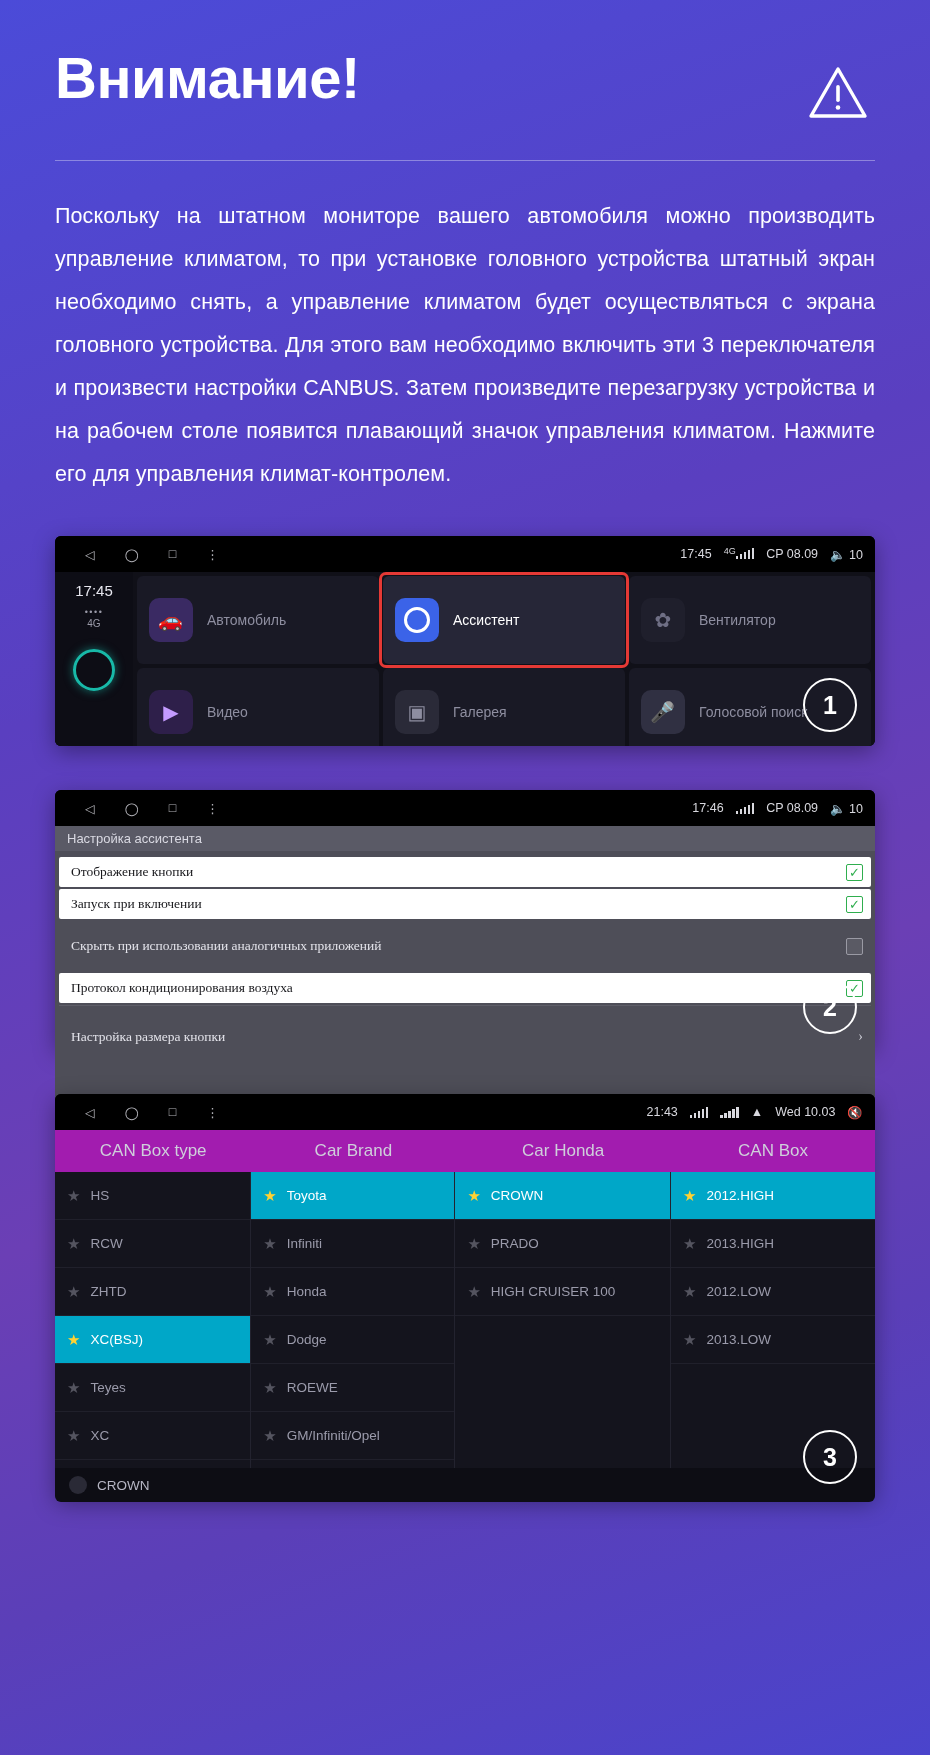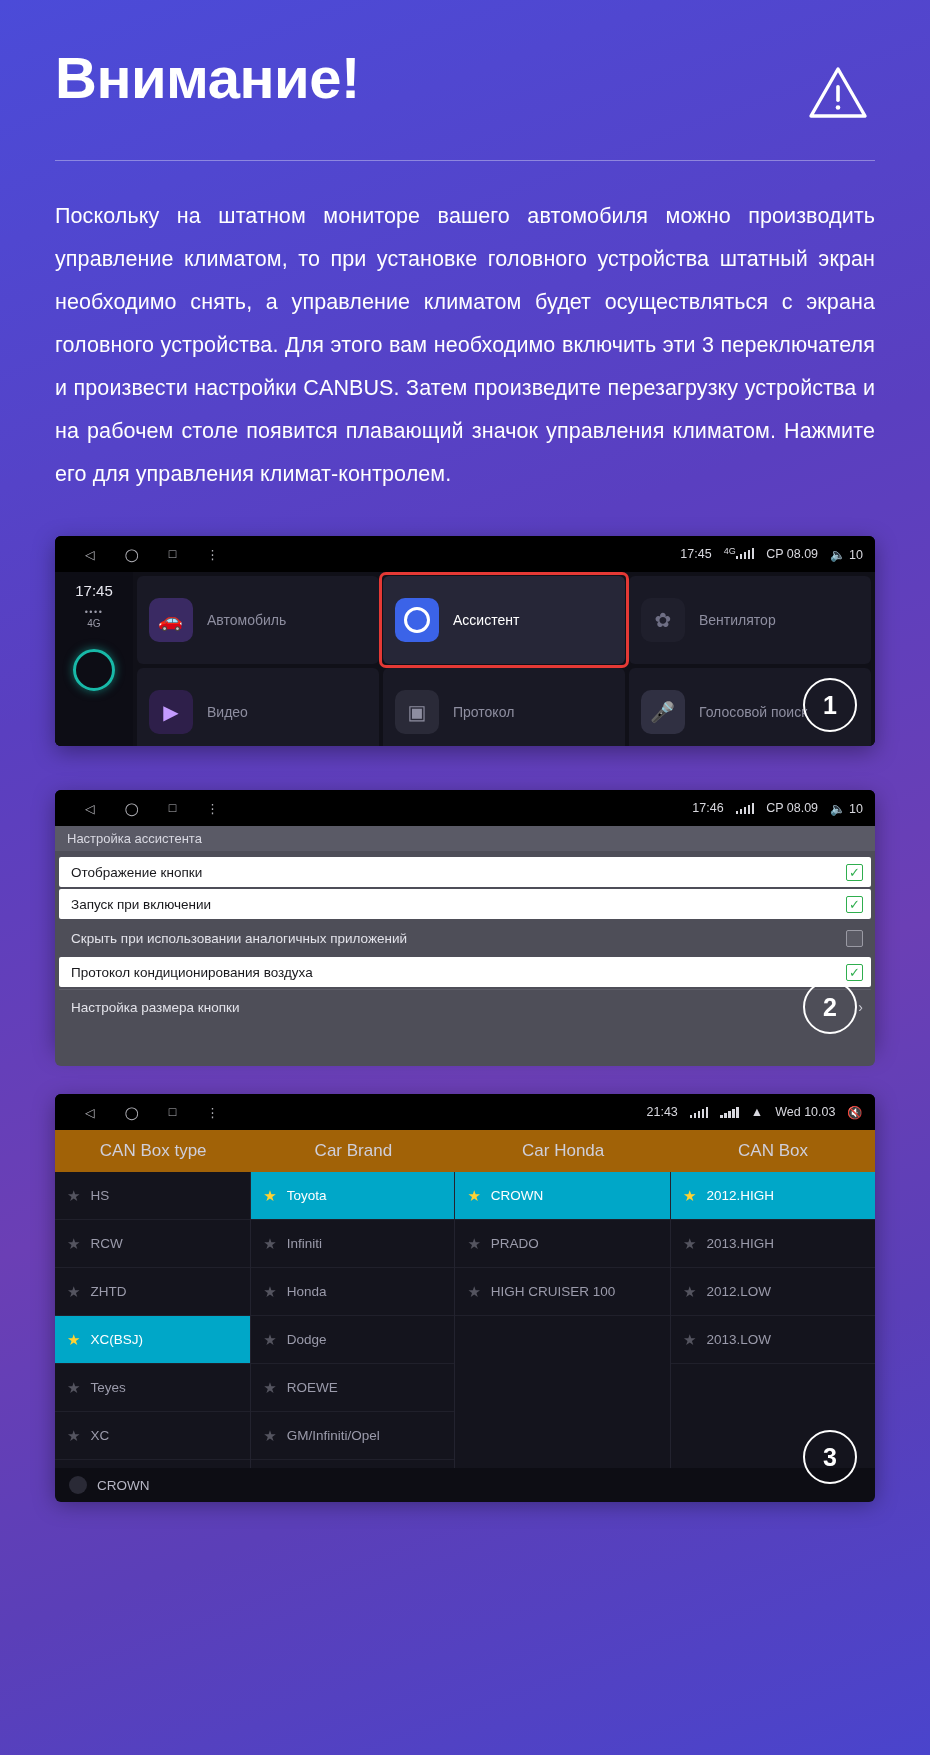--- a/index.html
+++ b/index.html
@@ -95,36 +95,36 @@
     position: absolute; inset: -4px; border: 3px solid #e53935; border-radius: 7px; pointer-events: none;
   }
   .ring-small { width: 26px; height: 26px; border: 3px solid #fff; border-radius: 50%; }
 
   
   #shot2 { margin-top: 44px; height: 258px; }
   .set-title { background: #5a5a66; color: #d9d9e2; font-size: 13px; padding: 5px 12px; }
   .set-body { background: #4e4e58; padding: 0; }
   .set-row {
     display: flex; align-items: center; justify-content: space-between;
-    height: 30px; padding: 0 8px 0 12px; font-size: 13.5px;
+    height: 30px; padding: 0 8px 0 12px; font-size: 13.5px; font-family: Liberation Serif, serif;
   }
   .set-row.light { background: #ffffff; color: #18181c; margin: 2px 4px; border-radius: 2px; }
   .set-row.dark { background: #4e4e58; color: #e3e3ea; }
   .chk {
     width: 17px; height: 17px; border: 1.5px solid #2fae4e; border-radius: 2px;
     display: flex; align-items: center; justify-content: center; color: #2fae4e;
     font-size: 13px; line-height: 1; background: #fff;
   }
   .chk.empty { border-color: #9a9aa4; color: transparent; background: #5a5a64; }
   .chev { color: #c9c9d2; font-size: 14px; }
   .set-sep { height: 1px; background: #5e5e68; margin: 0 4px; }
 
   
   #shot3 { margin-top: 46px; height: 404px; }
-  .can-head { display: grid; grid-template-columns: 1.02fr 1.06fr 1.12fr 1.06fr; background: #a16207; color: #cfcfdb; font-size: 17px; }
+  .can-head { display: grid; grid-template-columns: 1.02fr 1.06fr 1.12fr 1.06fr; background: #a21caf; color: #cfcfdb; font-size: 17px; }
   .can-head div { text-align: center; padding: 11px 0; }
   .can-cols { display: grid; grid-template-columns: 1.02fr 1.06fr 1.12fr 1.06fr; height: 296px; background: #14141d; }
   .can-col { border-right: 1px solid #23232f; }
   .can-col:last-child { border-right: none; }
   .can-cell {
     height: 48px; display: flex; align-items: center; gap: 10px;
     padding: 0 12px; font-size: 13.5px; color: #9b9bab;
     border-bottom: 1px solid #20202b;
   }
   .can-cell.sel { background: #00a7c8; color: #ffffff; }
@@ -207,21 +207,21 @@
             <span>Вентилятор</span>
           </div>
 
           <div class="tile">
             <span class="tile-ico ico-video">▶</span>
             <span>Видео</span>
           </div>
 
           <div class="tile">
             <span class="tile-ico ico-gallery">▣</span>
-            <span>Протокол</span>
+            <span>Галерея</span>
           </div>
 
           <div class="tile">
             <span class="tile-ico ico-voice">🎤</span>
             <span>Голосовой поиск</span>
           </div>
 
         </div>
       </div>
     </div>
@@ -256,30 +256,30 @@
 
       <div class="set-body" style="padding-top:4px">
         <div class="set-row light">
           <span>Отображение кнопки</span>
           <span class="chk">✓</span>
         </div>
         <div class="set-row light">
           <span>Запуск при включении</span>
           <span class="chk">✓</span>
         </div>
-        <div class="set-row dark" style="margin:4px 4px">
+        <div class="set-row dark" style="margin:12px 4px">
           <span>Скрыть при использовании аналогичных приложений</span>
           <span class="chk empty">✓</span>
         </div>
         <div class="set-row light">
           <span>Протокол кондиционирования воздуха</span>
           <span class="chk">✓</span>
         </div>
         <div class="set-sep"></div>
-        <div class="set-row dark" style="margin:2px 4px">
+        <div class="set-row dark" style="margin:16px 4px">
           <span>Настройка размера кнопки</span>
           <span class="chev">›</span>
         </div>
         <div style="height:42px"></div>
       </div>
     </div>
     <div class="badge-num">2</div>
   </div>
 
   <div class="shot" id="shot3">

